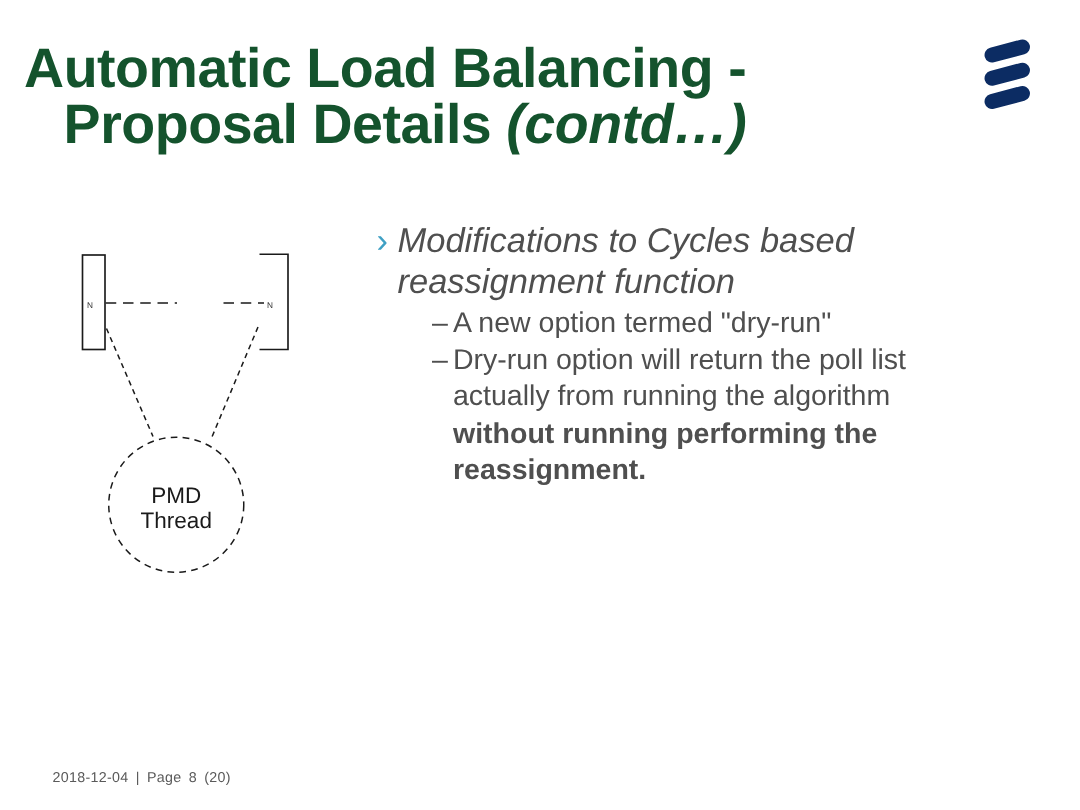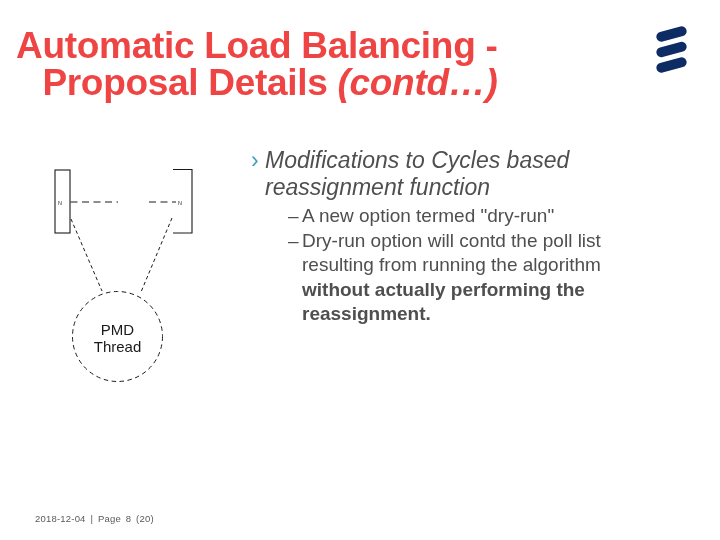--- a/index.html
+++ b/index.html
@@ -2,21 +2,21 @@
 <html><head>
 <meta charset="utf-8">
 <style>
   html,body { margin:0; padding:0; background:#ffffff; }
   .slide {
     position:relative; width:720px; height:540px; background:#ffffff;
     font-family:"Liberation Sans", sans-serif; overflow:hidden;
   }
 
   
-  .title { position:absolute; left:16px; top:27px; font-size:37px; line-height:37px; color:#ef4444; letter-spacing:-0.3px; }
+  .title { position:absolute; left:16px; top:27px; font-size:37px; line-height:37px; color:#14532d; letter-spacing:-0.3px; }
   .title-line { display:block; }
   .title-line1 { font-weight:bold; }
   .title-line2 { font-weight:bold;text-align:right; }
   .contd { font-style:italic; }
 
   
   .logo { position:absolute; left:653px; top:26px; width:40px; height:54px; }
 
   
   .bullet-main {
@@ -86,19 +86,19 @@
     <span class="btext">Modifications to Cycles based reassignment function</span>
   </div>
 
   <div class="sub-bullets">
     <div class="sub-bullet">
       <span class="marker">–</span>
       <span class="btext">A new option termed "dry-run"</span>
     </div>
     <div class="sub-bullet">
       <span class="marker">–</span>
-      <span class="btext"><span>Dry-run option will contd the poll list resulting from running the algorithm </span><span class="bold-part">without actually performing the reassignment.</span></span>
+      <span class="btext"><span>Dry-run option will return the poll list actually from running the algorithm </span><span class="bold-part">without running performing the reassignment.</span></span>
     </div>
   </div>
 
   <div class="footer">2018-12-04 | Page 8 (20)</div>
 
 </div>
 
 </body></html>

